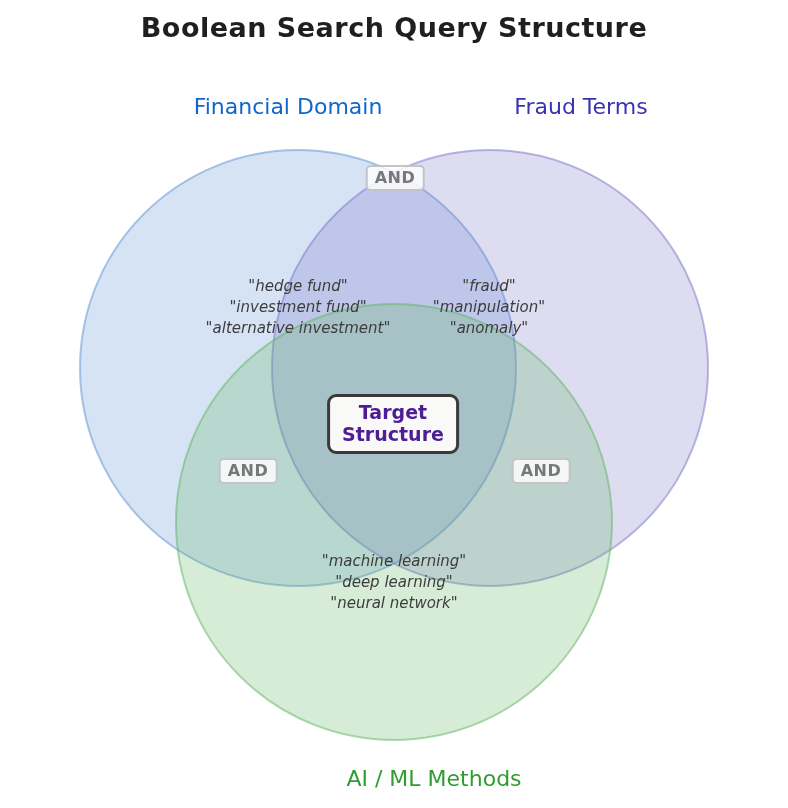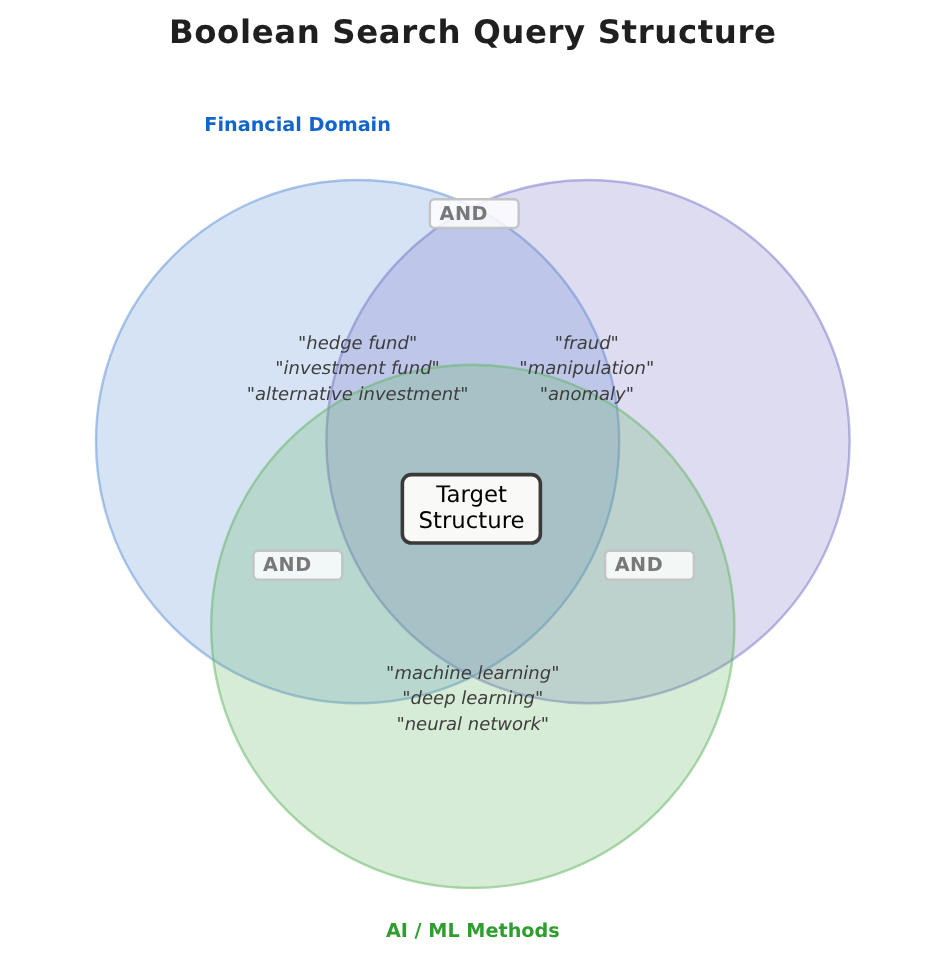--- a/index.html
+++ b/index.html
@@ -38,23 +38,24 @@
     width: 100%;
     text-align: center;
     font-size: 27px;
     font-weight: bold;
     color: #1f1f1f;
     letter-spacing: 0.5px;
   }
   .set-label {
     position: absolute;
     transform: translateX(-50%);
-    font-size: 16px;
-    font-weight: bold;
+    font-size: 22px;
+    font-weight: normal;
     white-space: nowrap;
+    margin-left: 40px;
   }
   .set-label.financial { left: 248px; top: 94px; color: #1166cc; }
   .set-label.fraud     { left: 541px; top: 94px; color: #3c30b5; }
   .set-label.aiml      { left: 394px; top: 766px; color: #2f9e2f; text-align: center; }
 
   .terms {
     position: absolute;
     transform: translateX(-50%);
     text-align: center;
     font-style: italic;
@@ -66,61 +67,62 @@
   .terms.financial { left: 298px; top: 276px; }
   .terms.fraud     { left: 489px; top: 276px; }
   .terms.aiml      { left: 394px; top: 551px; }
 
   .and-chip {
     position: absolute;
     transform: translate(-50%, -50%);
     background: rgba(255, 255, 255, 0.82);
     border: 2px solid rgba(190, 190, 190, 0.9);
     border-radius: 5px;
-    padding: 1px 24px 2px 7px;
+    padding: 1px 7px 2px 7px;
     font-size: 16px;
     font-weight: bold;
     color: #787878;
     letter-spacing: 0.5px;
   }
   .and-chip.top   { left: 395px; top: 178px; }
   .and-chip.left  { left: 248px; top: 471px; }
   .and-chip.right { left: 541px; top: 471px; }
 
   .target-box {
     position: absolute;
     left: 393px;
     top: 424px;
     transform: translate(-50%, -50%);
     background: #f9f9f7;
     border: 3px solid #3a3a3a;
     border-radius: 9px;
     padding: 4px 12px 6px 12px;
     text-align: center;
     font-size: 19px;
-    font-weight: normal;
+    font-weight: bold;
     line-height: 22px;
-    color: #000000;
+    color: #4c1d95;
     white-space: nowrap;
   }
 </style>
 </head>
 <body>
 
 <div class="figure">
 
   <svg class="venn-svg" width="788" height="808" viewBox="0 0 788 808">
     <circle class="c-financial" cx="298" cy="368" r="218" fill="#5b8fd4"></circle>
     <circle class="c-fraud" cx="490" cy="368" r="218" fill="#7874c8"></circle>
     <circle class="c-aiml" cx="394" cy="522" r="218" fill="#5fb35f"></circle>
   </svg>
 
   <div class="title">Boolean Search Query Structure</div>
 
   <div class="set-label financial">Financial Domain</div>
+  <div class="set-label fraud">Fraud Terms</div>
   <div class="set-label aiml">AI / ML Methods</div>
 
   <div class="terms financial">
     <div>"hedge fund"</div>
     <div>"investment fund"</div>
     <div>"alternative investment"</div>
   </div>
 
   <div class="terms fraud">
     <div>"fraud"</div>

